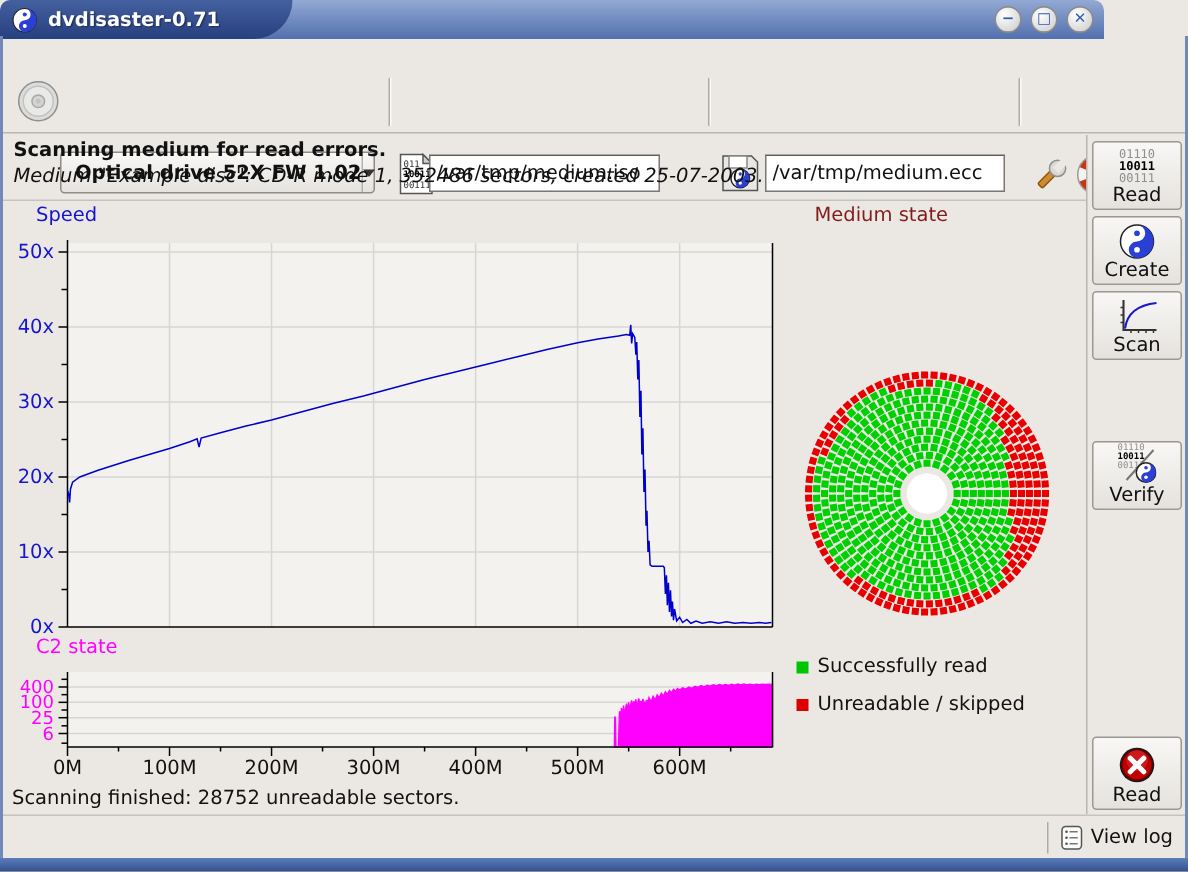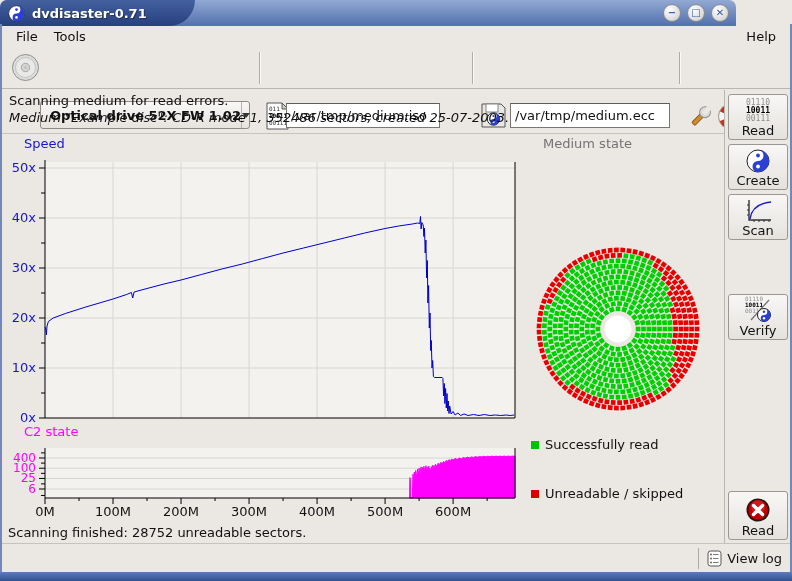--- a/index.html
+++ b/index.html
@@ -46,21 +46,21 @@
     display:flex;align-items:center;justify-content:center;}
   .arrow-down{width:0;height:0;border-left:4px solid transparent;border-right:4px solid transparent;
     border-top:5px solid #333;}
   .entry{position:absolute;top:56px;height:25px;background:#fff;
     border:1px solid #7a7772;border-top-color:#5f5c58;
     font-size:13px;font-family:"DejaVu Sans",sans-serif;padding:0 4px;color:#111;}
   .tool-icon{position:absolute;}
   
   .infobar{position:absolute;left:2px;top:90px;width:722px;height:44px;
     border-bottom:1px solid #c6c3be;padding:3px 0 0 7px;}
-  .info-line1{font-size:13px;}
+  .info-line1{font-size:13px;font-weight:bold;}
   .info-line2{font-size:13px;font-style:italic;margin-top:2px;}
   
   .content{position:absolute;left:0px;top:134px;width:724px;height:409px;}
   .chart-title{position:absolute;font-size:13px;}
   .legend-item{position:absolute;display:flex;align-items:center;font-size:13px;}
   .legend-sq{width:8px;height:8px;margin-right:6px;display:inline-block;}
   .result-text{position:absolute;left:8px;top:391px;font-size:13px;}
   
   .sidebar{position:absolute;left:724px;top:90px;width:66px;height:453px;
     border-left:1px solid #b9b6b1;background:#ebe8e4;padding-left:24px;}
@@ -99,26 +99,20 @@
       </svg>
       <span class="title-text">dvdisaster-0.71</span>
     </div>
     <div class="win-btns">
       <div class="win-btn">−</div>
       <div class="win-btn">□</div>
       <div class="win-btn">✕</div>
     </div>
   </div>
 
-  <div class="menubar">
-    <span class="menu-item">File</span>
-    <span class="menu-item">Tools</span>
-    <span class="menu-spacer"></span>
-    <span class="menu-item">Help</span>
-  </div>
 
   <div class="toolbar">
     <svg class="tool-icon" style="left:9px;top:6px;" width="29" height="29" viewBox="0 0 29 29">
       <circle cx="14.5" cy="14.5" r="13" fill="#dcdcda" stroke="#8f8f8d"></circle>
       <circle cx="14.5" cy="14.5" r="10" fill="#e9e9e7" stroke="#c2c2c0"></circle>
       <circle cx="14.5" cy="14.5" r="4.2" fill="#d4d4d2" stroke="#a8a8a6"></circle>
       <circle cx="14.5" cy="14.5" r="1.6" fill="#c2c2c0"></circle>
     </svg>
     <div class="drive-select">
       <span class="txt">Optical drive 52X FW 1.02</span>
@@ -167,21 +161,21 @@
     </svg>
   </div>
 
   <div class="infobar">
     <div class="info-line1">Scanning medium for read errors.</div>
     <div class="info-line2">Medium "Example disc": CD-R mode 1, 352486 sectors, created 25-07-2003.</div>
   </div>
 
   <div class="content">
     <span class="chart-title" style="left:24px;top:2px;color:#1515cd;">Speed</span>
-    <span class="chart-title" style="left:543px;top:2px;color:#737373;">Medium state</span>
+    <span class="chart-title" style="left:543px;top:2px;color:#7f1d1d;">Medium state</span>
     <span class="chart-title" style="left:24px;top:290px;color:#ff00ff;">C2 state</span>
 
     <svg id="charts-svg" width="724" height="409" viewBox="0 0 724 409" style="position:absolute;left:0;top:0;">
         <rect x="45" y="28" width="470" height="256" fill="#f3f2ef"></rect>
         <line x1="113.01736613603472" y1="28" x2="113.01736613603472" y2="284" stroke="#d8d6d2"></line>
         <line x1="181.03473227206945" y1="28" x2="181.03473227206945" y2="284" stroke="#d8d6d2"></line>
         <line x1="249.0520984081042" y1="28" x2="249.0520984081042" y2="284" stroke="#d8d6d2"></line>
         <line x1="317.0694645441389" y1="28" x2="317.0694645441389" y2="284" stroke="#d8d6d2"></line>
         <line x1="385.08683068017365" y1="28" x2="385.08683068017365" y2="284" stroke="#d8d6d2"></line>
         <line x1="453.1041968162084" y1="28" x2="453.1041968162084" y2="284" stroke="#d8d6d2"></line>
@@ -848,21 +842,21 @@
           <rect x="-2.35" y="-2.35" width="4.7" height="4.7" transform="translate(634.3,206.8) rotate(-324.0)" fill="#00cf00"></rect>
           <rect x="-2.35" y="-2.35" width="4.7" height="4.7" transform="translate(637.2,201.2) rotate(-342.0)" fill="#00cf00"></rect>
         </g>
         <circle cx="618" cy="195" r="13.5" fill="#ffffff"></circle>
       </svg>
 
     <div class="legend-item" style="left:531px;top:303px;">
       <span class="legend-sq" id="legend-sq-0" style="background: rgb(0, 196, 0);"></span>
       <span>Successfully read</span>
     </div>
-    <div class="legend-item" style="left:531px;top:328px;margin-top:24px;">
+    <div class="legend-item" style="left:531px;top:328px;">
       <span class="legend-sq" id="legend-sq-1" style="background: rgb(221, 0, 0);"></span>
       <span>Unreadable / skipped</span>
     </div>
 
     <span class="result-text">Scanning finished: 28752 unreadable sectors.</span>
   </div>
 
   <div class="sidebar">
     <div class="side-btn" style="top:4px;">
       <div class="binary-icon"><span class="dim">01110</span><br><span class="strong">10011</span><br><span class="dim">00111</span></div>

